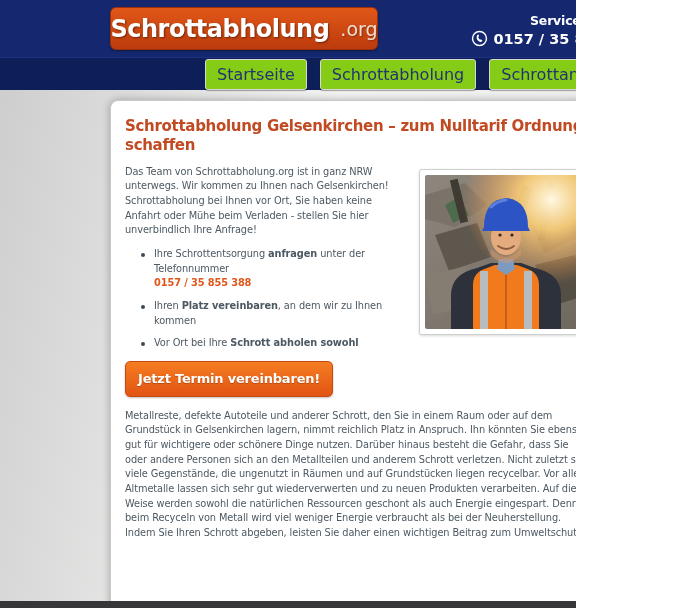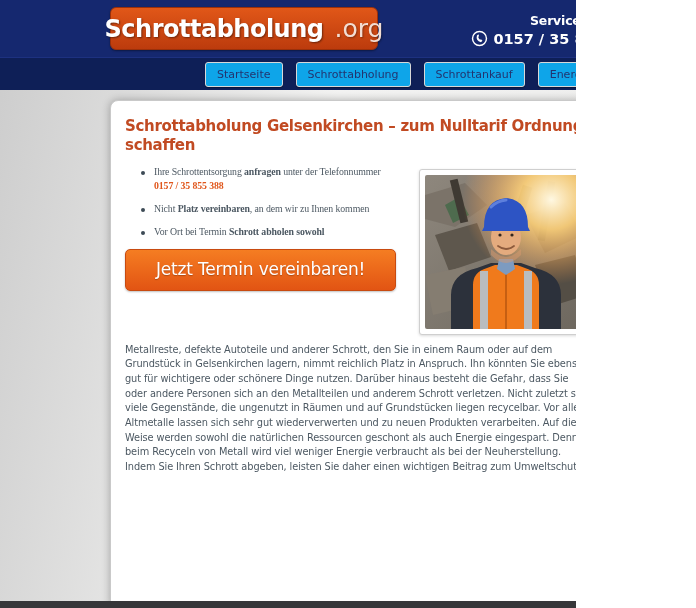--- a/index.html
+++ b/index.html
@@ -11,34 +11,34 @@
   
   .topbar { position:absolute; left:0; top:0; width:696px; height:57px;
             background:#15286f; }
   .logo { position:absolute; left:110px; top:7px; width:268px; height:43px;
           background:linear-gradient(#e15718,#bc3b0d);
           border:1px solid #9c300a; border-radius:6px;
           display:flex; align-items:center; justify-content:center;
           box-shadow:0 1px 2px rgba(0,0,0,.4); cursor:pointer; }
   .logo-main { color:#ffffff; font-size:24px; font-weight:bold; letter-spacing:-0.5px;
                text-shadow:1px 1px 2px rgba(0,0,0,.45); }
-  .logo-suffix { color:#f3ddd2; font-size:25px; margin-left:11px;
+  .logo-suffix { color:#f3ddd2; font-size:19px; margin-left:11px;
                  text-shadow:1px 1px 2px rgba(0,0,0,.35); }
   .hotline { position:absolute; right:56px; top:13px; text-align:right; color:#fff; }
   .hotline-label { font-size:12.5px; font-weight:bold; letter-spacing:-0.2px; }
   .hotline-number { margin-top:2px; font-size:14.5px; font-weight:bold;
                     display:flex; align-items:center; gap:5px; justify-content:flex-end; }
   .phone-icon svg { display:block; }
 
   
   .navbar { position:absolute; left:0; top:57px; width:696px; height:33px;
             background:#0e1f57; border-top:1px solid #1d3180;
             display:flex; align-items:center; padding-left:205px; gap:13px; }
-  .nav-btn { background:#0ea5e9; color:#23346f; font-family:inherit;
-             font-size:11px; padding:5px 11px; border:1px solid #d8d8d8;
+  .nav-btn { background:#84cc16; color:#23346f; font-family:inherit;
+             font-size:16px; padding:5px 11px; border:1px solid #d8d8d8;
              border-radius:3px; cursor:pointer; white-space:nowrap;
              box-shadow:0 1px 1px rgba(0,0,0,.35); }
 
   
   .card { position:absolute; left:110px; top:100px; width:498px; height:508px;
           background:#ffffff; border:1px solid #c9c9c9;
           border-radius:8px 8px 0 0;
           box-shadow:0 0 9px rgba(0,0,0,.28);
           padding:14px 14px 0 14px; overflow:hidden;
           color:#4c5862; font-size:9.8px; line-height:1.5; letter-spacing:-0.1px; }
@@ -48,30 +48,30 @@
   .b { font-weight:bold; }
   .accent { color:#e0561b; font-weight:bold; }
 
   
   .photo-frame { float:right; width:174px; height:166px; margin:4px 0 8px 10px;
                  background:#fff; border:1px solid #cfcfcf; border-radius:3px;
                  padding:5px; box-shadow:0 1px 3px rgba(0,0,0,.15); }
   .photo-frame svg { display:block; border-radius:2px; }
 
   
-  ul.steps { list-style:none; margin:2px 0 10px 16px;font-family:Liberation Serif, serif; }
+  ul.steps { list-style:none; margin:2px 0 10px 16px; }
   ul.steps li { position:relative; padding-left:13px; margin-bottom:8px; max-width:270px; }
   .dot { position:absolute; left:0; top:6px; width:4px; height:4px;
          border-radius:50%; background:#3d4a55; }
 
   
   .cta-wrap { margin:4px 0 12px 0; }
   .cta { display:inline-block; background:linear-gradient(#f57d22,#e25413);
-         color:#ffffff; font-weight:normal; font-size:17px; letter-spacing:-0.2px;
-         padding:7px 30px; border-radius:5px; border:1px solid #c84a10;
+         color:#ffffff; font-weight:bold; font-size:13px; letter-spacing:-0.2px;
+         padding:7px 12px; border-radius:5px; border:1px solid #c84a10;
          text-decoration:none; cursor:pointer;
          text-shadow:0 1px 1px rgba(0,0,0,.25); box-shadow:0 1px 2px rgba(0,0,0,.25); }
 
   .longp { clear:both; }
 
   
   .bottom-bar { position:absolute; left:0; bottom:0; width:696px; height:7px;
                 background:#37373a; }
 </style>
 </head>
@@ -143,26 +143,27 @@
         <ellipse cx="81" cy="62" rx="15" ry="18" fill="#e4ab7e"></ellipse>
         <path d="M66 74 Q74 82 81 82 Q88 82 96 74 L96 80 Q88 88 81 88 Q74 88 66 80 Z" fill="#d79a6d" opacity="0.5"></path>
         <circle cx="75" cy="60" r="1.6" fill="#33261d"></circle>
         <circle cx="87" cy="60" r="1.6" fill="#33261d"></circle>
         <path d="M73 71 Q81 77 89 71" stroke="#8c5a3c" stroke-width="1.8" fill="none" stroke-linecap="round"></path>
         <path d="M59 52 Q59 25 81 23 Q103 25 103 52 L105 56 H57 Z" fill="#2d54c4"></path>
         <path d="M66 32 Q72 26 81 25" stroke="#5d7fdc" stroke-width="3" fill="none" stroke-linecap="round"></path>
       </svg>
     </figure>
 
+    <p class="intro">Das Team von Schrottabholung.org ist in ganz NRW unterwegs. Wir kommen zu Ihnen nach Gelsenkirchen! Schrottabholung bei Ihnen vor Ort, Sie haben keine Anfahrt oder Mühe beim Verladen - stellen Sie hier unverbindlich Ihre Anfrage!</p>
 
 
     <ul class="steps">
       <li><span class="dot"></span><span><span>Ihre Schrottentsorgung </span><span class="b">anfragen</span><span> unter der Telefonnummer</span><br><span class="accent">0157 / 35 855 388</span></span></li>
-      <li><span class="dot"></span><span><span>Nicht </span><span class="b">Platz vereinbaren</span><span>, an dem wir zu Ihnen kommen</span></span></li>
-      <li><span class="dot"></span><span><span>Vor Ort bei Termin </span><span class="b">Schrott abholen sowohl</span></span></li>
+      <li><span class="dot"></span><span><span>Ihren </span><span class="b">Platz vereinbaren</span><span>, an dem wir zu Ihnen kommen</span></span></li>
+      <li><span class="dot"></span><span><span>Vor Ort bei Ihre </span><span class="b">Schrott abholen sowohl</span></span></li>
     </ul>
 
 
     <div class="cta-wrap">
       <a class="cta">Jetzt Termin vereinbaren!</a>
     </div>
 
     <p class="longp">Metallreste, defekte Autoteile und anderer Schrott, den Sie in einem Raum oder auf dem Grundstück in Gelsenkirchen lagern, nimmt reichlich Platz in Anspruch. Ihn könnten Sie ebenso gut für wichtigere oder schönere Dinge nutzen. Darüber hinaus besteht die Gefahr, dass Sie oder andere Personen sich an den Metallteilen und anderem Schrott verletzen. Nicht zuletzt sind viele Gegenstände, die ungenutzt in Räumen und auf Grundstücken liegen recycelbar. Vor allem Altmetalle lassen sich sehr gut wiederverwerten und zu neuen Produkten verarbeiten. Auf diese Weise werden sowohl die natürlichen Ressourcen geschont als auch Energie eingespart. Denn beim Recyceln von Metall wird viel weniger Energie verbraucht als bei der Neuherstellung. Indem Sie Ihren Schrott abgeben, leisten Sie daher einen wichtigen Beitrag zum Umweltschutz.</p>
 
   </main>

